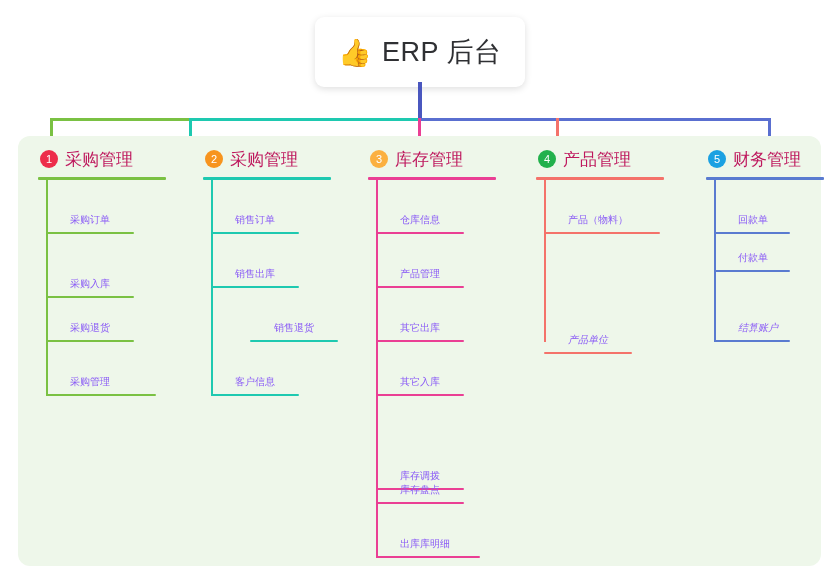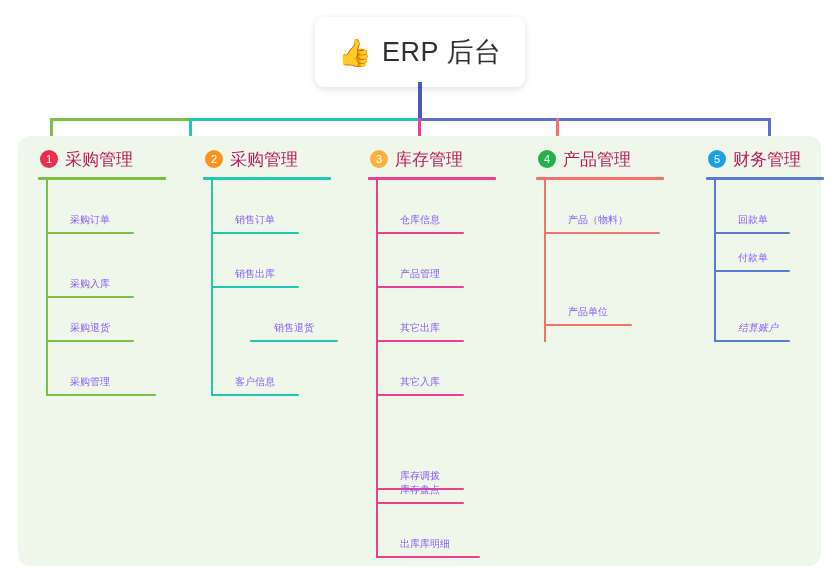--- a/index.html
+++ b/index.html
@@ -236,21 +236,21 @@
       <div class="col-head">
         <span class="badge" style="background: rgb(34, 177, 76);">4</span>
         <span class="col-title">产品管理</span>
       </div>
       <div class="col-underline" style="width: 128px; background: rgb(244, 114, 106);"></div>
       <div class="col-spine" style="height: 162px; background: rgb(244, 114, 106);"></div>
       <div class="leaf" style="top: 40px; width: 116px;">
         <span class="leaf-label">产品（物料）</span>
         <div class="leaf-underline" style="width: 116px; background: rgb(244, 114, 106);"></div>
       </div>
-      <div class="leaf" style="top: 132px; width: 88px;">
+      <div class="leaf" style="top: 160px; width: 88px; font-style: italic;">
         <span class="leaf-label">产品单位</span>
         <div class="leaf-underline" style="width: 88px; background: rgb(244, 114, 106);"></div>
       </div>
     </div>
     <div class="column" style="left: 688px; width: 140px;">
       <div class="col-head">
         <span class="badge" style="background: rgb(27, 161, 226);">5</span>
         <span class="col-title">财务管理</span>
       </div>
       <div class="col-underline" style="width: 118px; background: rgb(90, 123, 208);"></div>

